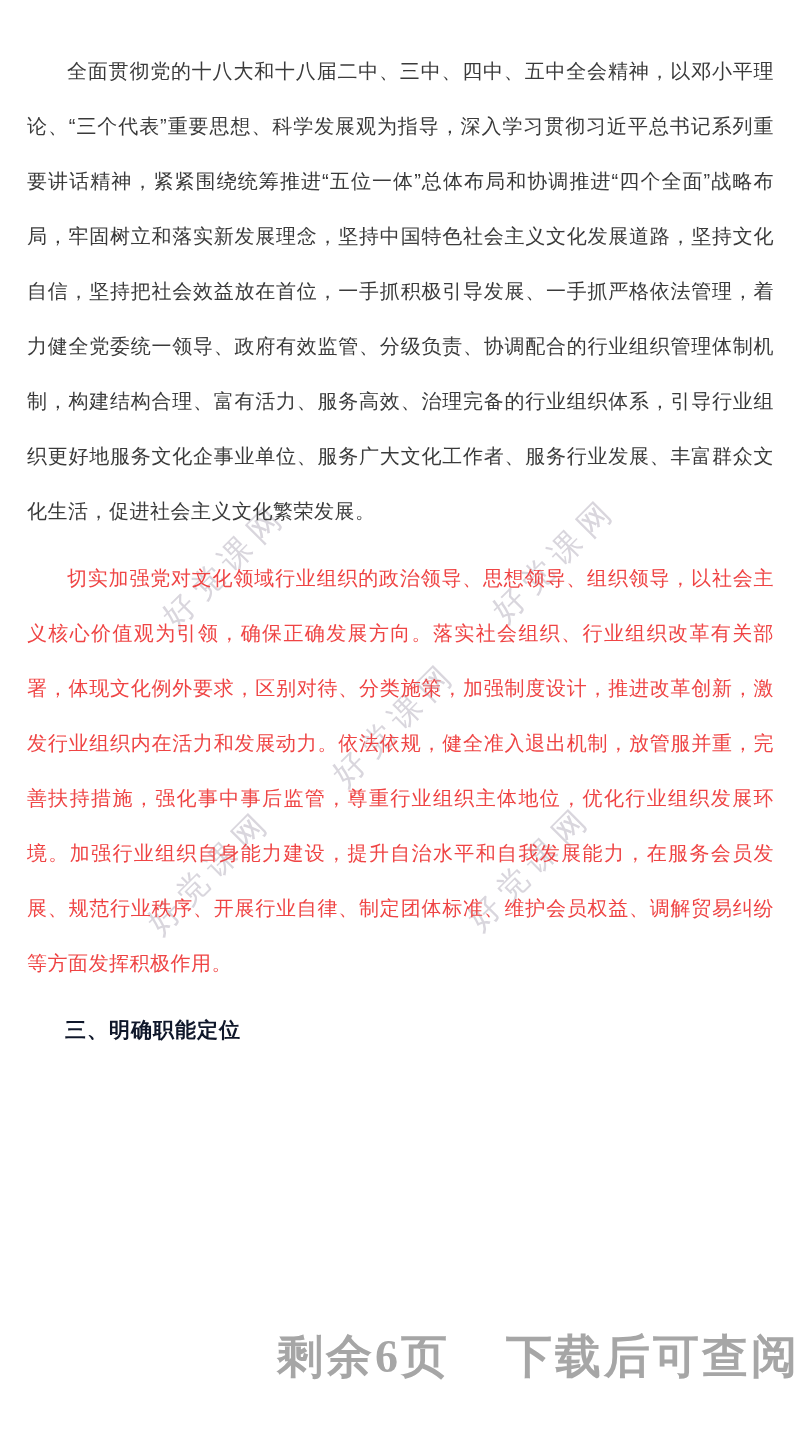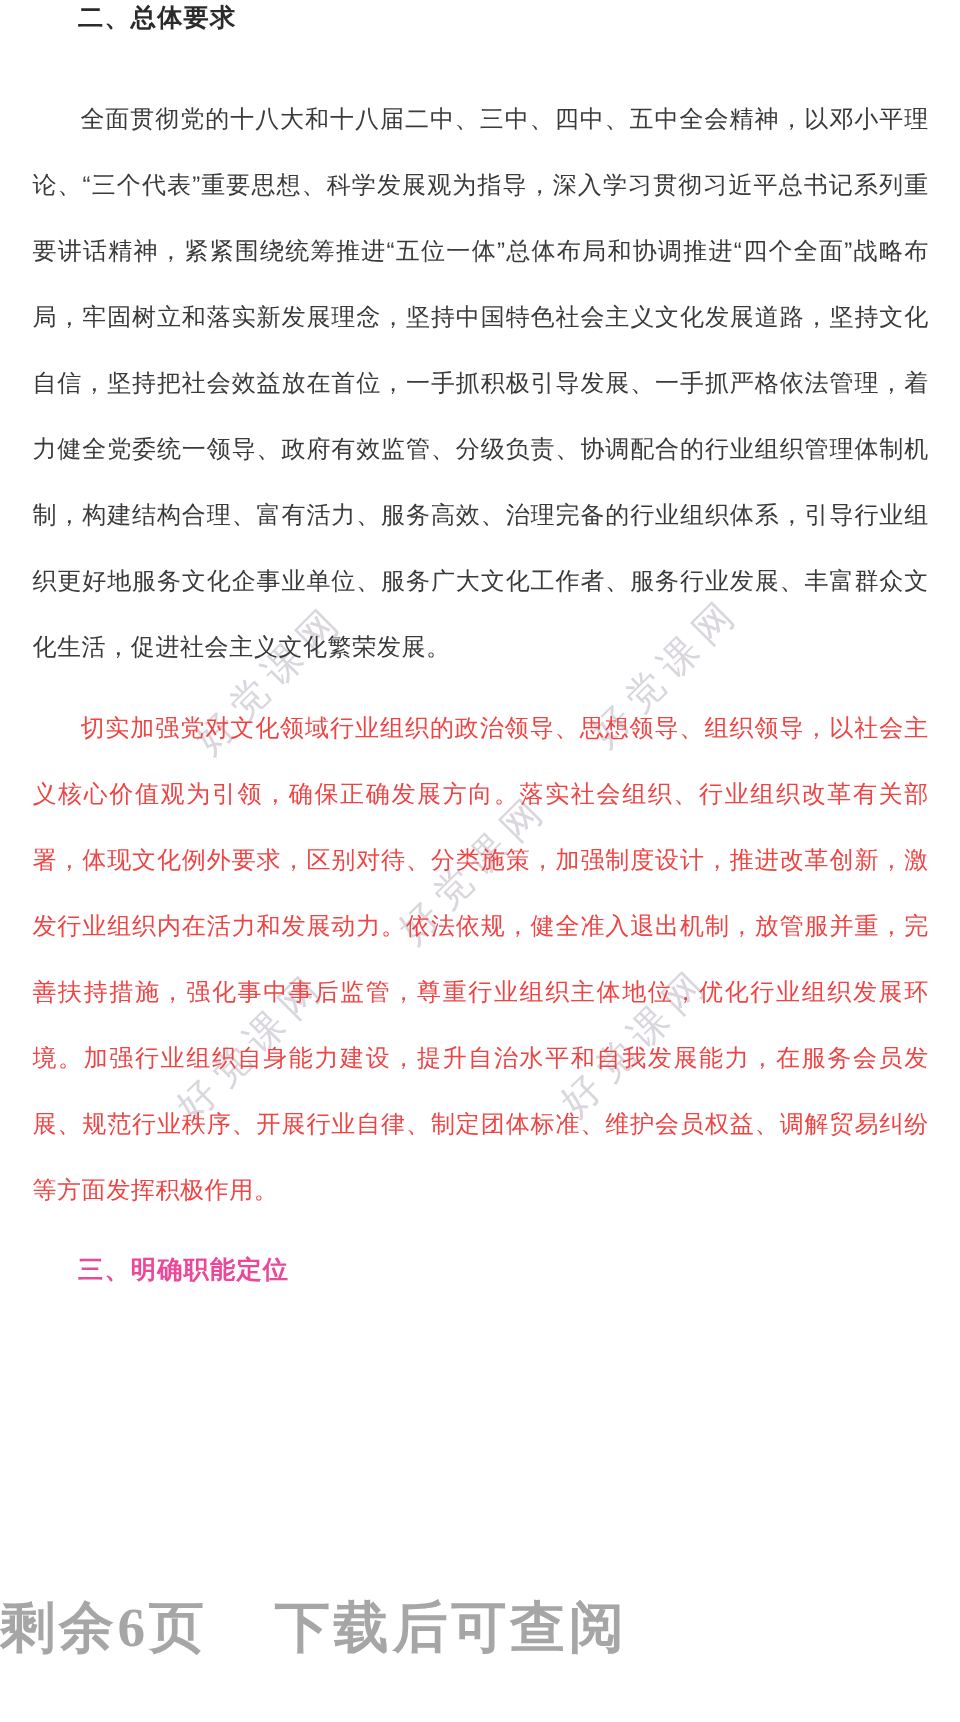--- a/index.html
+++ b/index.html
@@ -66,21 +66,21 @@
   .para.p1 { margin-top: 44px; }
   .para.p2 { margin-top: 12px; }
   .para.p3 { margin-top: 16px; }
   
   .footer {
     position: absolute;
     left: 0;
     right: 0;
     top: 1326px;
     z-index: 1;
-    text-align: left;
+    text-align: right;
     font-family: "Liberation Serif", "DejaVu Serif", serif;
     font-weight: bold;
     font-size: 46px;
     letter-spacing: 3px;
     white-space: nowrap;
   }
   .footer .gap {
     display: inline-block;
     width: 56px;
   }
@@ -92,27 +92,26 @@
 
   <div class="watermark-layer" aria-hidden="true">
     <span class="wm wm1" style="color: rgb(217, 214, 221);">好党课网</span>
     <span class="wm wm2" style="color: rgb(217, 214, 221);">好党课网</span>
     <span class="wm wm3" style="color: rgb(217, 214, 221);">好党课网</span>
     <span class="wm wm4" style="color: rgb(217, 214, 221);">好党课网</span>
     <span class="wm wm5" style="color: rgb(217, 214, 221);">好党课网</span>
   </div>
 
   <div class="content">
-    <h2 class="heading first" style="color: rgb(43, 43, 43);">二、总体要求</h2>
 
     <p class="para p1" style="color: rgb(58, 58, 58);">全面贯彻党的十八大和十八届二中、三中、四中、五中全会精神，以邓小平理论、“三个代表”重要思想、科学发展观为指导，深入学习贯彻习近平总书记系列重要讲话精神，紧紧围绕统筹推进“五位一体”总体布局和协调推进“四个全面”战略布局，牢固树立和落实新发展理念，坚持中国特色社会主义文化发展道路，坚持文化自信，坚持把社会效益放在首位，一手抓积极引导发展、一手抓严格依法管理，着力健全党委统一领导、政府有效监管、分级负责、协调配合的行业组织管理体制机制，构建结构合理、富有活力、服务高效、治理完备的行业组织体系，引导行业组织更好地服务文化企事业单位、服务广大文化工作者、服务行业发展、丰富群众文化生活，促进社会主义文化繁荣发展。</p>
 
     <p class="para p2" style="color: #ef4444;">切实加强党对文化领域行业组织的政治领导、思想领导、组织领导，以社会主义核心价值观为引领，确保正确发展方向。落实社会组织、行业组织改革有关部署，体现文化例外要求，区别对待、分类施策，加强制度设计，推进改革创新，激发行业组织内在活力和发展动力。依法依规，健全准入退出机制，放管服并重，完善扶持措施，强化事中事后监管，尊重行业组织主体地位，优化行业组织发展环境。加强行业组织自身能力建设，提升自治水平和自我发展能力，在服务会员发展、规范行业秩序、开展行业自律、制定团体标准、维护会员权益、调解贸易纠纷等方面发挥积极作用。</p>
 
-    <h2 class="heading second" style="color: #ec4899;">三、明确职能定位</h2>
+    <h2 class="heading second" style="color: #0f172a;">三、明确职能定位</h2>
 
   </div>
 
   <div class="footer" style="color: rgb(166, 166, 166);">
     <span>剩余6页</span><span class="gap"></span><span>下载后可查阅</span>
   </div>
 
 </div>
 
 </body></html>

